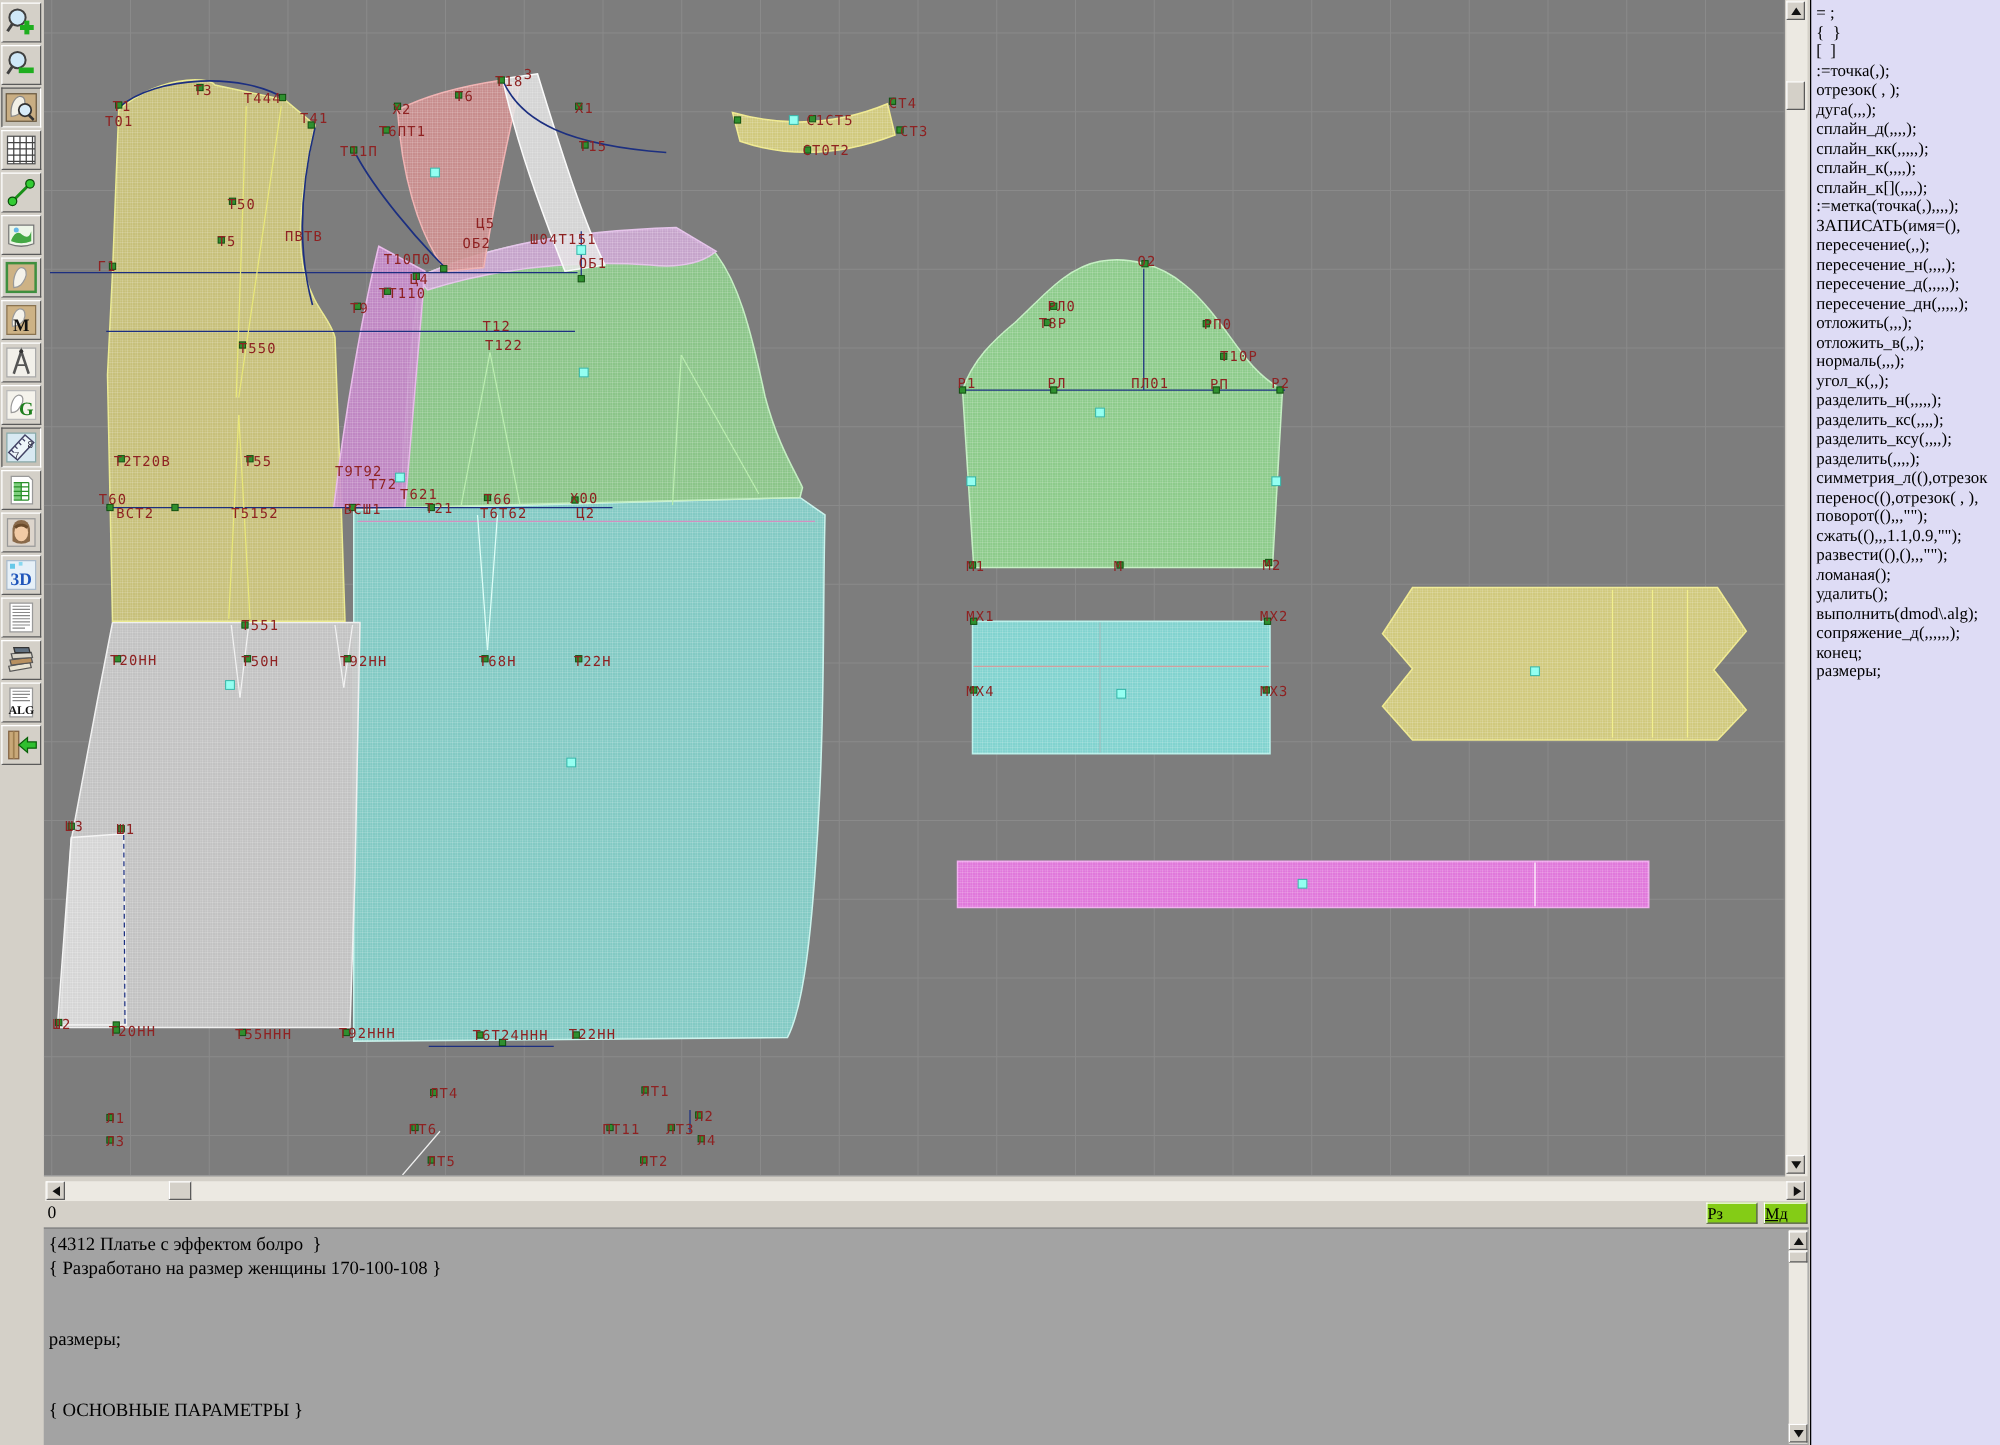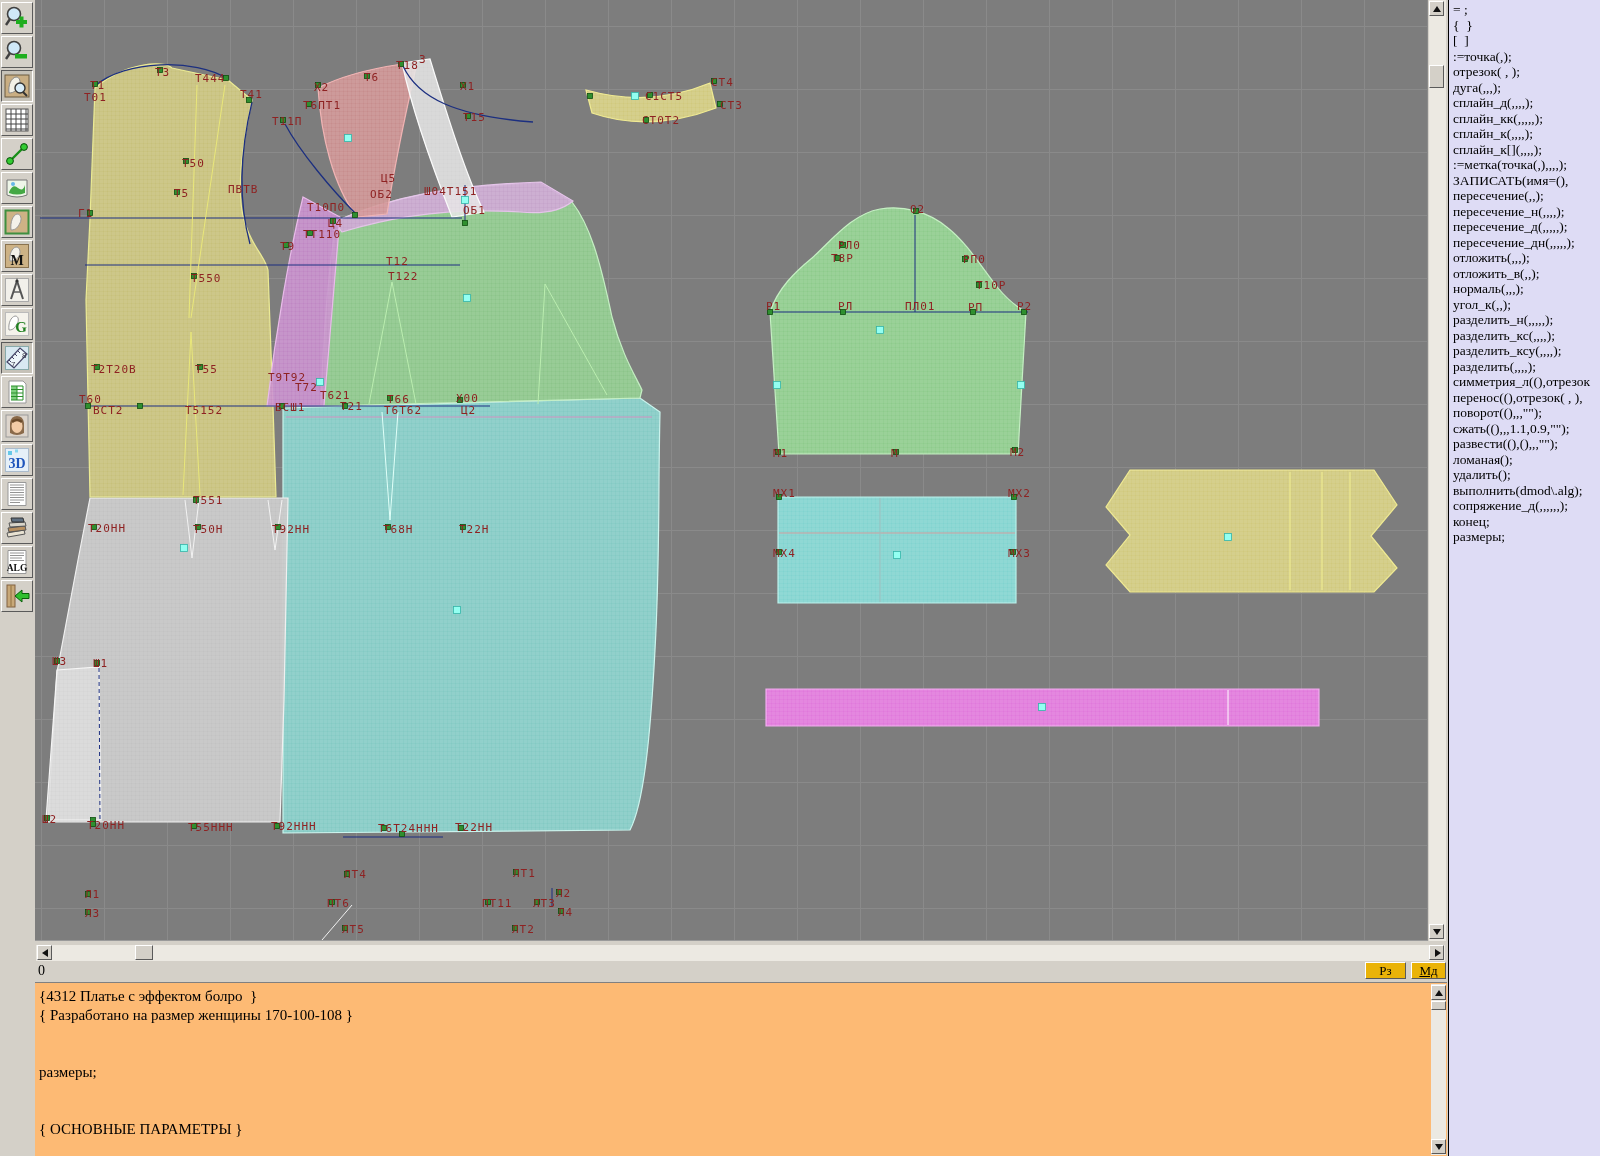--- a/index.html
+++ b/index.html
@@ -31,25 +31,25 @@
   .tri.up{left:3px;top:4px;border-left:4px solid transparent;border-right:4px solid transparent;border-bottom:6px solid #111;}
   .tri.down{left:3px;top:4px;border-left:4px solid transparent;border-right:4px solid transparent;border-top:6px solid #111;}
   .tri.left{left:4px;top:3px;border-top:4px solid transparent;border-bottom:4px solid transparent;border-right:6px solid #111;}
   .tri.right{left:5px;top:3px;border-top:4px solid transparent;border-bottom:4px solid transparent;border-left:6px solid #111;}
   .vscroll{left:1429px;top:0;width:17px;height:941px;}
   .hscroll{left:36px;top:945px;width:1409px;height:16px;}
   
   .statusrow{position:absolute;left:35px;top:961px;width:1412px;height:20px;background:#d4d0c8;
      font-family:"Liberation Serif",serif;font-size:14px;color:#000;}
   .statusrow .zero{position:absolute;left:3px;top:2px;}
-  .chipbtn{position:absolute;top:1px;height:17px;background:#eab308;border:1px solid;
-     border-color:#ffffff #5a5a5a #5a5a5a #ffffff;box-sizing:border-box;text-align:center;
+  .chipbtn{position:absolute;top:1px;height:17px;background:#84cc16;border:1px solid;
+     border-color:#ffffff #5a5a5a #5a5a5a #ffffff;box-sizing:border-box;text-align:left;
      font-family:"Liberation Serif",serif;font-size:13px;line-height:15px;}
   
-  .console{position:absolute;left:33px;top:982px;width:1414px;height:174px;background:#fdba74;
+  .console{position:absolute;left:33px;top:982px;width:1414px;height:174px;background:#a3a3a3;
      border-top:1px solid #808080;border-left:1px solid #808080;box-sizing:border-box;}
   .console pre{margin:0;padding:4px 0 0 5px;font-family:"Liberation Serif",serif;
      font-size:15px;line-height:19px;color:#000;white-space:pre;}
   .cscroll{position:absolute;left:1397px;top:1px;width:15px;height:171px;background:#ece9e2;}
   
   .cmdpanel{position:absolute;left:1448px;top:0;width:152px;height:1156px;background:#dedcf5;
      border-left:1px solid #000;box-sizing:border-box;overflow:hidden;}
   .cmdpanel pre{margin:0;padding:2px 0 0 4px;font-family:"Liberation Serif",serif;
      font-size:13.5px;line-height:15.5px;color:#000;white-space:pre;}
 </style>

